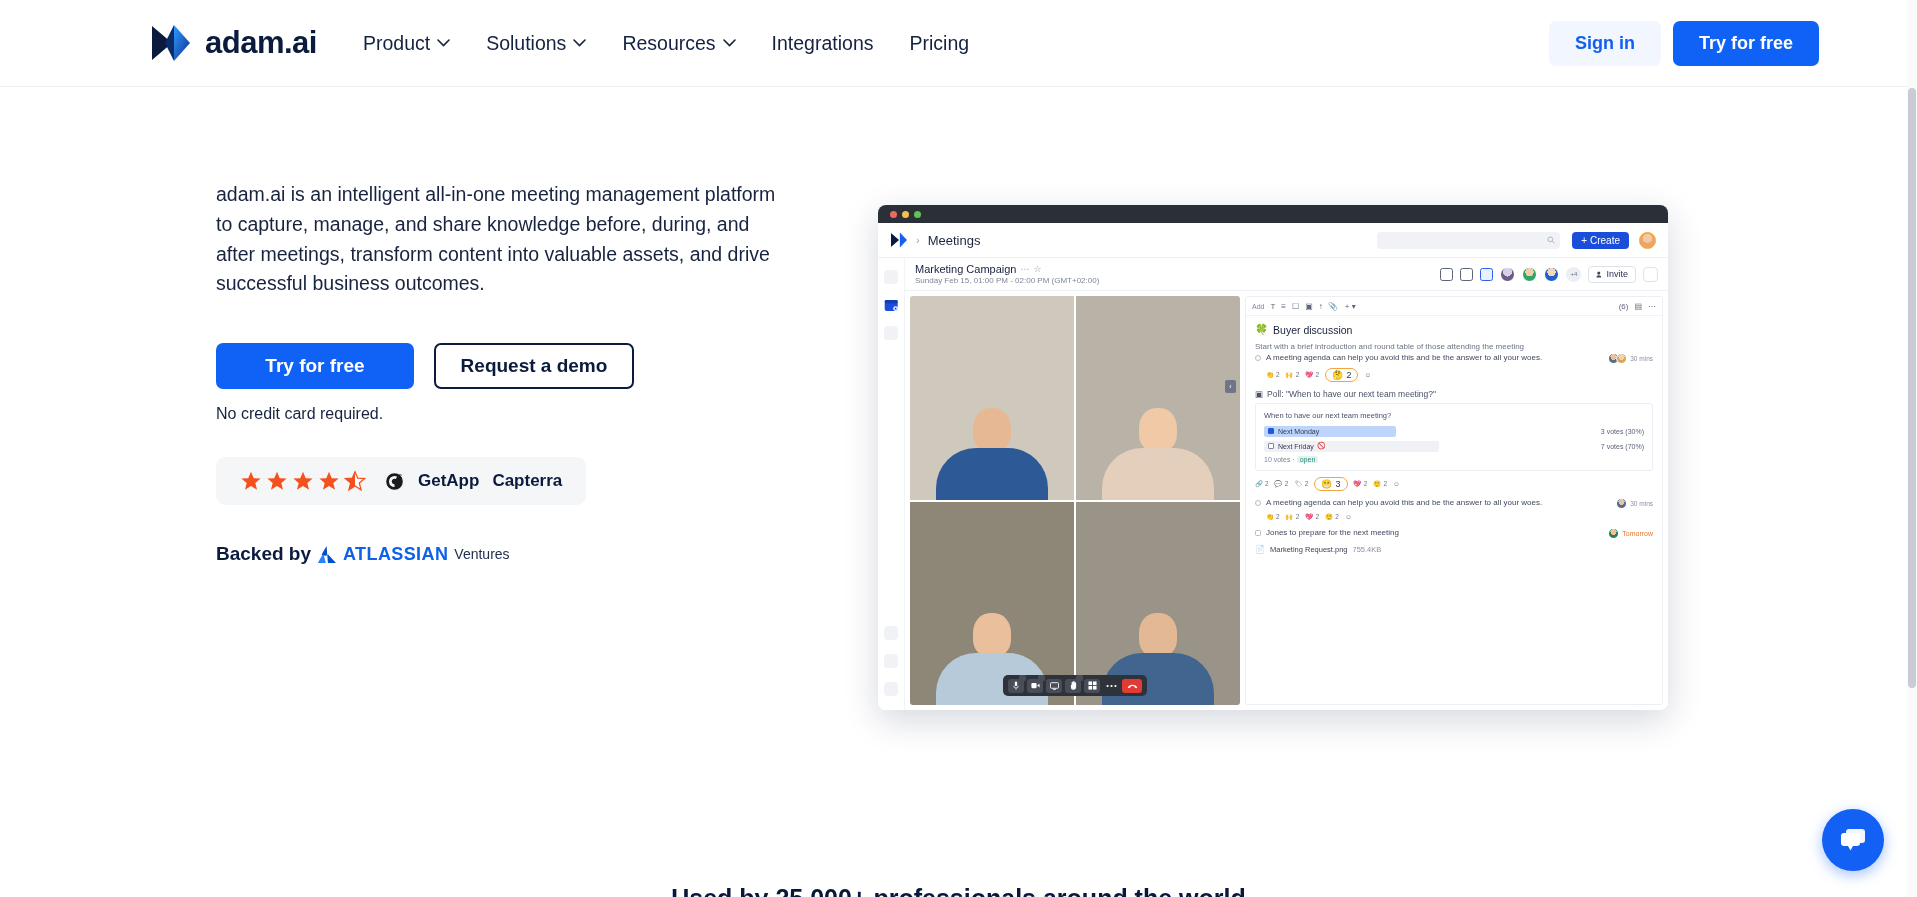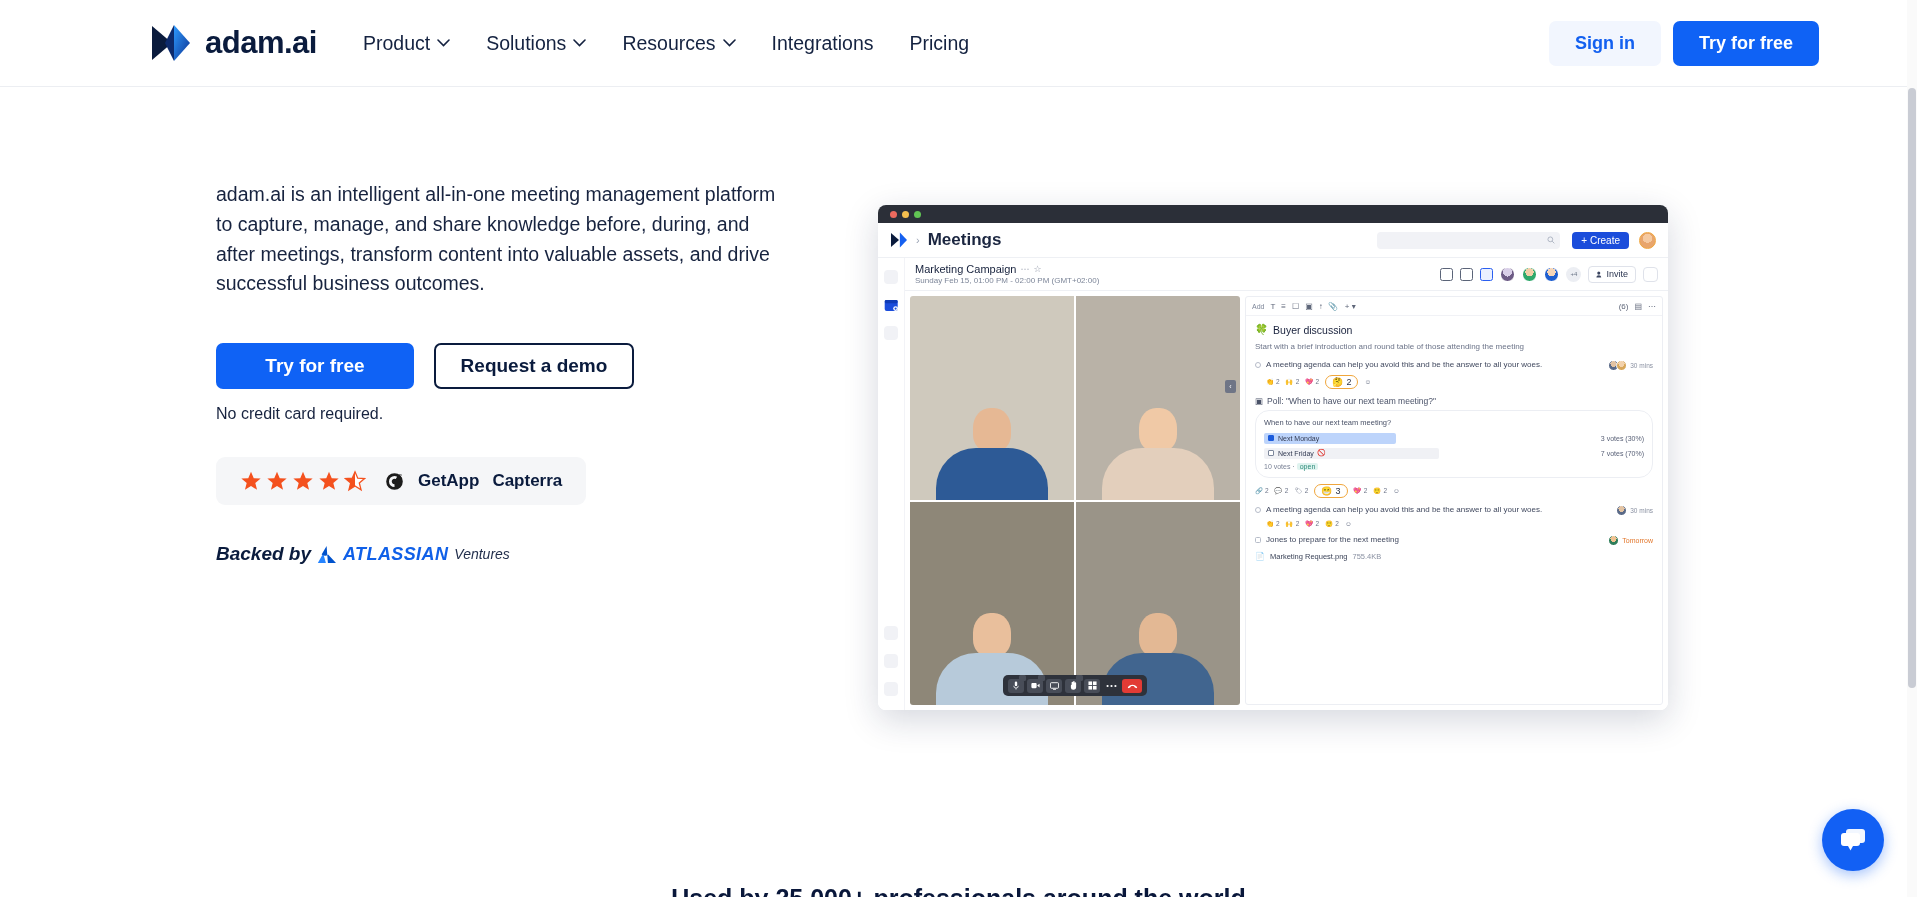--- a/index.html
+++ b/index.html
@@ -70,21 +70,21 @@
     display: inline-flex; align-items: center; gap: 18px;
     background: #f5f6f8; border-radius: 9px;
     padding: 13px 24px; margin-bottom: 38px;
   }
   .stars { display: flex; gap: 4px; }
   .star { width: 22px; height: 22px; display: block; }
   .badge-logos { display: flex; align-items: center; gap: 13px; }
   .g2 { width: 21px; height: 21px; display: block; }
   .logo-txt { font-size: 17px; font-weight: 700; color: #0a1b3d; }
 
-  .backed { display: flex; align-items: center; gap: 6px; font-style: italic; }
+  .backed { display: flex; align-items: center; gap: 6px; }
   .backed-lbl { font-size: 19px; font-weight: 700; color: #0a1b3d; }
   .atl-mark { width: 20px; height: 19px; display:block; }
   .atl-word { font-size: 18px; font-weight: 800; color: #1060e8; letter-spacing: 0.4px; }
   .atl-vent { font-size: 14px; font-weight: 400; color: #23304d; }
 
   
   .mock {
     position: absolute; left: 878px; top: 205px;
     width: 790px; height: 505px;
     border-radius: 8px; overflow: hidden;
@@ -97,21 +97,21 @@
   }
   .dot { width: 7px; height: 7px; border-radius: 50%; }
   .dot.r { background: #ec6a5e; } .dot.y { background: #f4bf4f; } .dot.g { background: #61c454; }
 
   .mock-topbar {
     height: 35px; background: #fff; display: flex; align-items: center;
     padding: 0 8px; border-bottom: 1px solid #eef0f4;
   }
   .mk-logo { width: 18px; height: 16px; margin-left: 4px; }
   .mk-crumb-sep { color: #9aa3b4; font-size: 11px; margin: 0 8px; }
-  .mk-crumb { font-size: 17px; color: #1b2640; font-weight: 700; }
+  .mk-crumb { font-size: 13px; color: #1b2640; font-weight: 400; }
   .mk-search {
     margin-left: auto; width: 183px; height: 17px; background: #f1f2f6;
     border-radius: 4px; display: flex; align-items: center; justify-content: flex-end;
     padding-right: 5px;
   }
   .mk-create {
     background: #1b4ddb; color: #fff; font-size: 10px; font-weight: 500;
     border-radius: 4px; padding: 3px 9px; margin-left: 12px;
     display: flex; align-items: center; gap: 3px; white-space: nowrap;
   }
@@ -202,36 +202,36 @@
     height: 19px; display: flex; align-items: center; gap: 6px;
     padding: 0 6px; border-bottom: 1px solid #f1f2f6;
   }
   .ag-ti { font-size: 8px; color: #5e6679; }
   .ag-tool-right { margin-left: auto; display: flex; align-items: center; gap: 6px; }
   .ag-content { padding: 7px 9px; font-size: 8px; color: #39405a; }
   .ag-h {
     display: flex; align-items: center; gap: 5px;
     font-size: 10.5px; color: #18213c; font-weight: 500; margin-bottom: 6px;
   }
-  .ag-p { font-size: 8px; color: #6c7489; margin-bottom: 7px; line-height: 1.35; }
+  .ag-p { font-size: 8px; color: #6c7489; margin-bottom: 0; line-height: 1.35; }
   .ag-item { display: flex; align-items: flex-start; gap: 5px; margin-bottom: 3px; }
   .ag-circle { width: 6px; height: 6px; border: 1px solid #b6bcc9; border-radius: 50%; margin-top: 2px; flex: none; }
   .ag-sq { width: 6px; height: 6px; border: 1px solid #b6bcc9; border-radius: 1.5px; margin-top: 2px; flex: none; }
   .ag-txt { font-size: 8px; color: #41495f; line-height: 1.35; flex: 1; }
   .ag-right { display: flex; align-items: center; gap: 3px; flex: none; margin-left: 4px; }
   .ag-mini-av { width: 11px; height: 11px; border-radius: 50%; border: 1px solid #fff; }
   .ag-mins { font-size: 6.5px; color: #8a91a2; white-space: nowrap; }
   .ag-reacts { display: flex; align-items: center; gap: 6px; margin: 4px 0 7px 11px; }
   .react { display: flex; align-items: center; gap: 2px; font-size: 6.5px; color: #6c7489; }
   .react-hl {
     border: 1px solid #f0a63c; border-radius: 9px; padding: 1px 6px;
     display: flex; align-items: center; gap: 3px; font-size: 9px; color: #2c3348;
   }
   .poll-title { display: flex; align-items: center; gap: 4px; font-size: 8.5px; color: #4a5268; margin: 5px 0 4px; }
-  .poll-box { border: 1px solid #eceef3; border-radius: 14px; padding: 7px 8px; margin-bottom: 6px; }
+  .poll-box { border: 1px solid #eceef3; border-radius: 3px; padding: 7px 8px; margin-bottom: 6px; }
   .poll-q { font-size: 7.5px; color: #4a5268; margin-bottom: 6px; }
   .poll-row { display: flex; align-items: center; margin-bottom: 4px; }
   .poll-bar { height: 11px; border-radius: 2px; display: flex; align-items: center; gap: 4px; padding: 0 4px; }
   .poll-bar.sel { background: #bdd4fb; width: 132px; }
   .poll-bar.un { background: #f0f1f5; width: 175px; }
   .poll-cb { width: 6px; height: 6px; border-radius: 1px; border: 1px solid #7d879c; background: #fff; }
   .poll-cb.on { background: #1b5bdc; border-color: #1b5bdc; }
   .poll-lbl { font-size: 7px; color: #323a52; }
   .poll-votes { margin-left: auto; font-size: 7px; color: #5a6278; white-space: nowrap; }
   .poll-foot { font-size: 7px; color: #7b8losing; }

